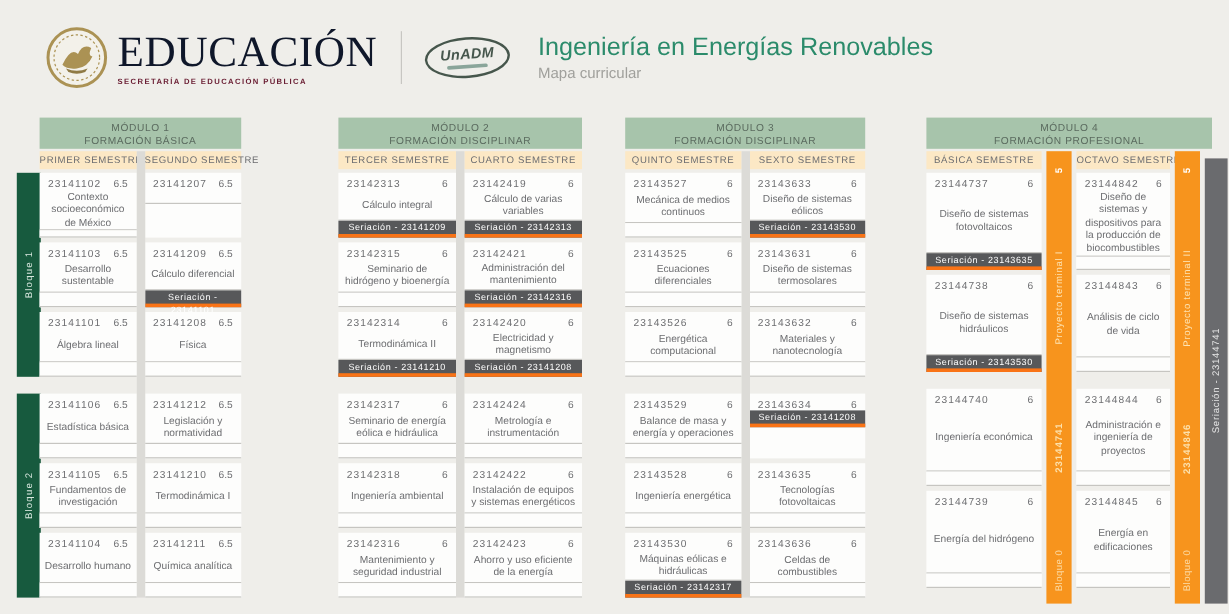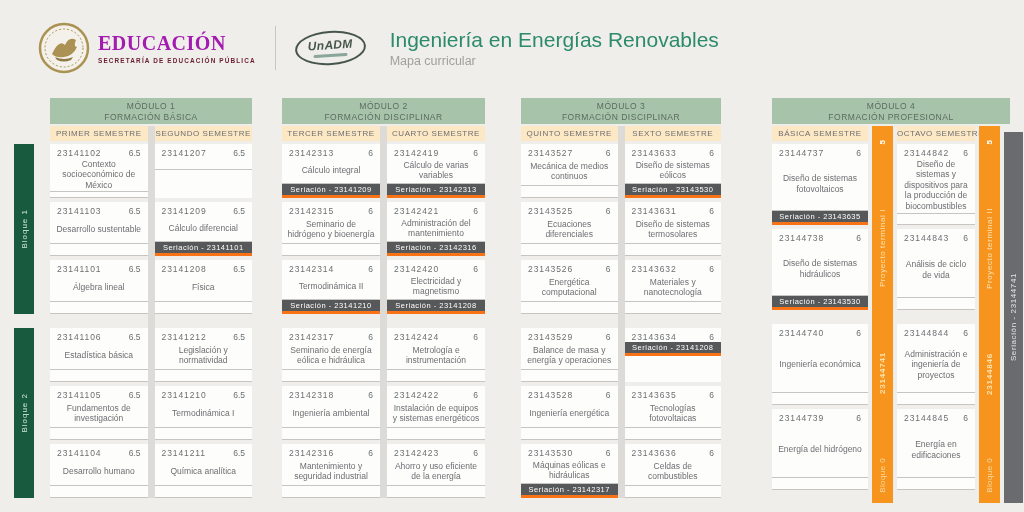--- a/index.html
+++ b/index.html
@@ -5,38 +5,38 @@
   html,body{margin:0;padding:0}
   body{
     width:1024px;height:512px;position:relative;overflow:hidden;
     background:#efeeea;color:#6d6e71;
     font-family:"Liberation Sans",sans-serif;
   }
   
   header{position:absolute;left:0;top:0;width:1024px;height:96px;display:flex;align-items:center;padding-left:38px;box-sizing:border-box}
   .sep-logo{display:flex;align-items:center;gap:8px}
   .sep-text{display:flex;flex-direction:column}
-  .sep-name{font-family:"Liberation Serif",serif;font-weight:bold;font-size:20px;color:#a21caf;letter-spacing:.5px;line-height:1}
+  .sep-name{font-family:"Liberation Serif",serif;font-weight:normal;font-size:36px;color:#0f172a;letter-spacing:.5px;line-height:1}
   .sep-sub{font-size:6.4px;color:#691c32;letter-spacing:1.15px;margin-top:4px;font-weight:bold}
   .vdiv{width:1px;height:44px;background:#c7c6c2;margin:0 19px}
   .unadm{border:2px solid #46564c;border-radius:50%;padding:5px 11px 6px;transform:rotate(-4deg);margin-right:24px}
   .unadm-text{font-weight:bold;font-style:italic;font-size:12px;color:#46564c;letter-spacing:.3px}
   .unadm-sub{height:3px;width:34px;background:#8aa59a;margin:2px auto 0;border-radius:2px}
   .title{font-size:21px;color:#2b8b6b;line-height:1.1}
   .subtitle{font-size:12.5px;color:#a0a09c;margin-top:2px}
   
   .vtext{writing-mode:vertical-rl;transform:rotate(180deg);white-space:nowrap}
   
   .bbar{position:absolute;left:14px;width:20px;background:#175a3e;display:flex;align-items:center;justify-content:center}
   .bbar1{top:144px;height:170px}
   .bbar2{top:328px;height:170px}
   .bbar .vtext{color:#d7e6dd;font-size:8px;letter-spacing:1px}
   
   .module{position:absolute;top:98px}
-  .m0{left:50px;width:202px}
+  .m0{left:33px;width:168px}
   .m1{left:282px;width:203px}
   .m2{left:521px;width:200px}
   .m3{left:772px;width:252px}
   .mod-header{background:#a7c4ab;color:#5b6b5f;text-align:center;font-size:8.5px;letter-spacing:.5px;height:26px;box-sizing:border-box;padding-top:3px;line-height:1.35}
   .m3 .mod-header{margin-right:14px}
   .sems{display:flex;gap:7px;margin-top:2px;position:relative;align-items:flex-start}
   .m3 .sems{gap:4px}
   .sem{flex:1;display:flex;flex-direction:column;min-width:0}
   .m3 .sem.s0{flex:0 0 96px}
   .m3 .sem.s1{flex:0 0 78px}

